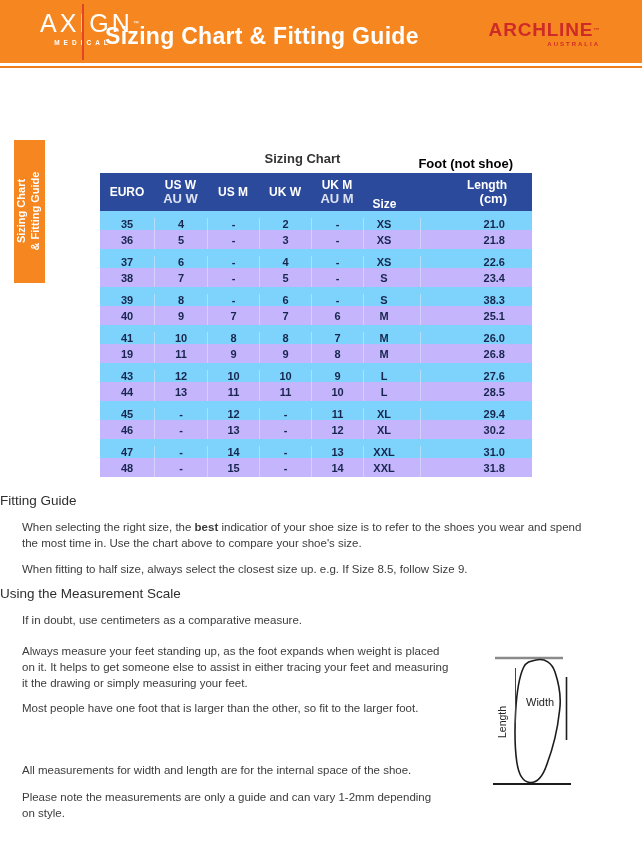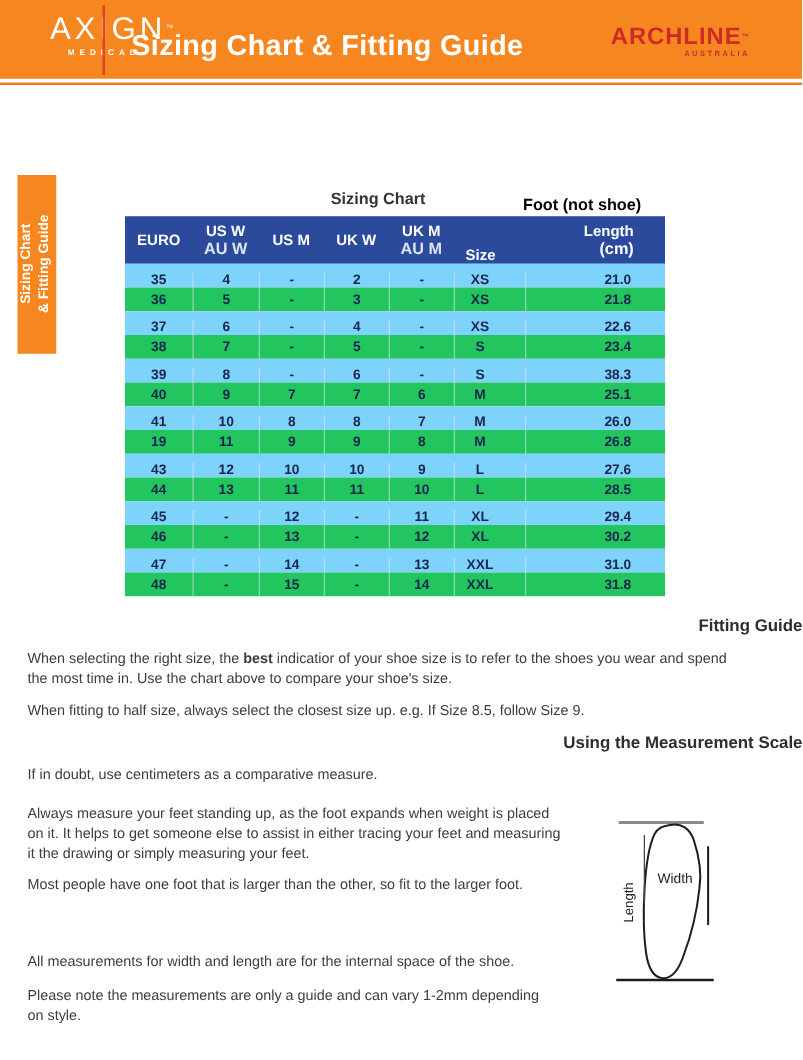--- a/index.html
+++ b/index.html
@@ -48,30 +48,30 @@
     color:#ffffff; font-size:12px; font-weight:bold; line-height:13px; }
   .hsub { font-size:13px; font-weight:bold; color:#DDE3F3; }
   .c0 { flex:0 0 54px; } .c1 { flex:0 0 53px; } .c2 { flex:0 0 52px; }
   .c3 { flex:0 0 52px; } .c4 { flex:0 0 52px; } .c5 { flex:0 0 57px;justify-content:flex-end; } .c6 { flex:0 0 93px; }
   .hcell.c6 { align-items:flex-end; padding-right:6px; }
   .hcell.c6 .hsub { color:#ffffff; }
   .hcell.c5 { padding-right:14px; }
 
   .trow { display:flex; height:19px; }
   .trow.teal { background:#7dd3fc;align-items:flex-end; }
-  .trow.light { background:#22c55e; }
+  .trow.light { background:#c4b5fd; }
   .tcell { box-sizing:border-box; display:flex; align-items:center; justify-content:center;
     font-size:11px; font-weight:bold; color:#18264E; }
   .tcell + .tcell { border-left:1px solid rgba(225,234,247,0.55); }
   .tcell.c5 { padding-right:16px; }
   .tcell.c6 { justify-content:flex-end; padding-right:8px;padding-left:28px; }
 
   
-  .sec-heading { position:absolute; left:0; width:642px; text-align:right;
-    font-size:13.5px; font-weight:bold; color:#2e2e2e; }
+  .sec-heading { position:absolute; left:0; width:642px; text-align:left;
+    font-size:13.5px; font-weight:normal; color:#2e2e2e; }
   .para { position:absolute; left:22px; font-size:11.5px; color:#3c3c3c;
     line-height:16px; white-space:pre-line; }
 
   
   .foot-diagram { position:absolute; left:488px; top:648px; width:112px; height:142px; }
 </style>
 </head>
 <body>
 
 <div class="page">

